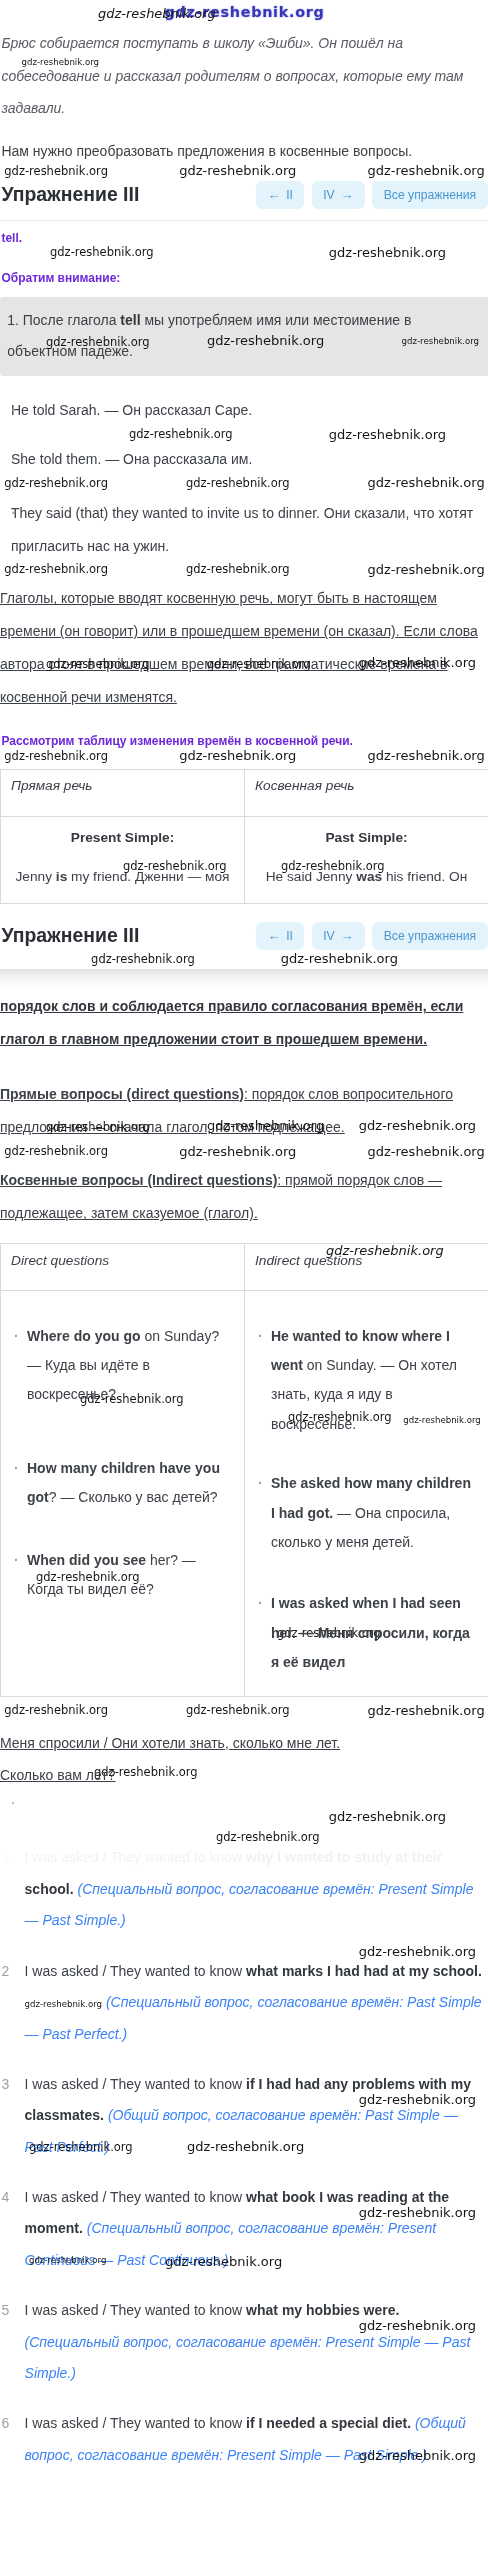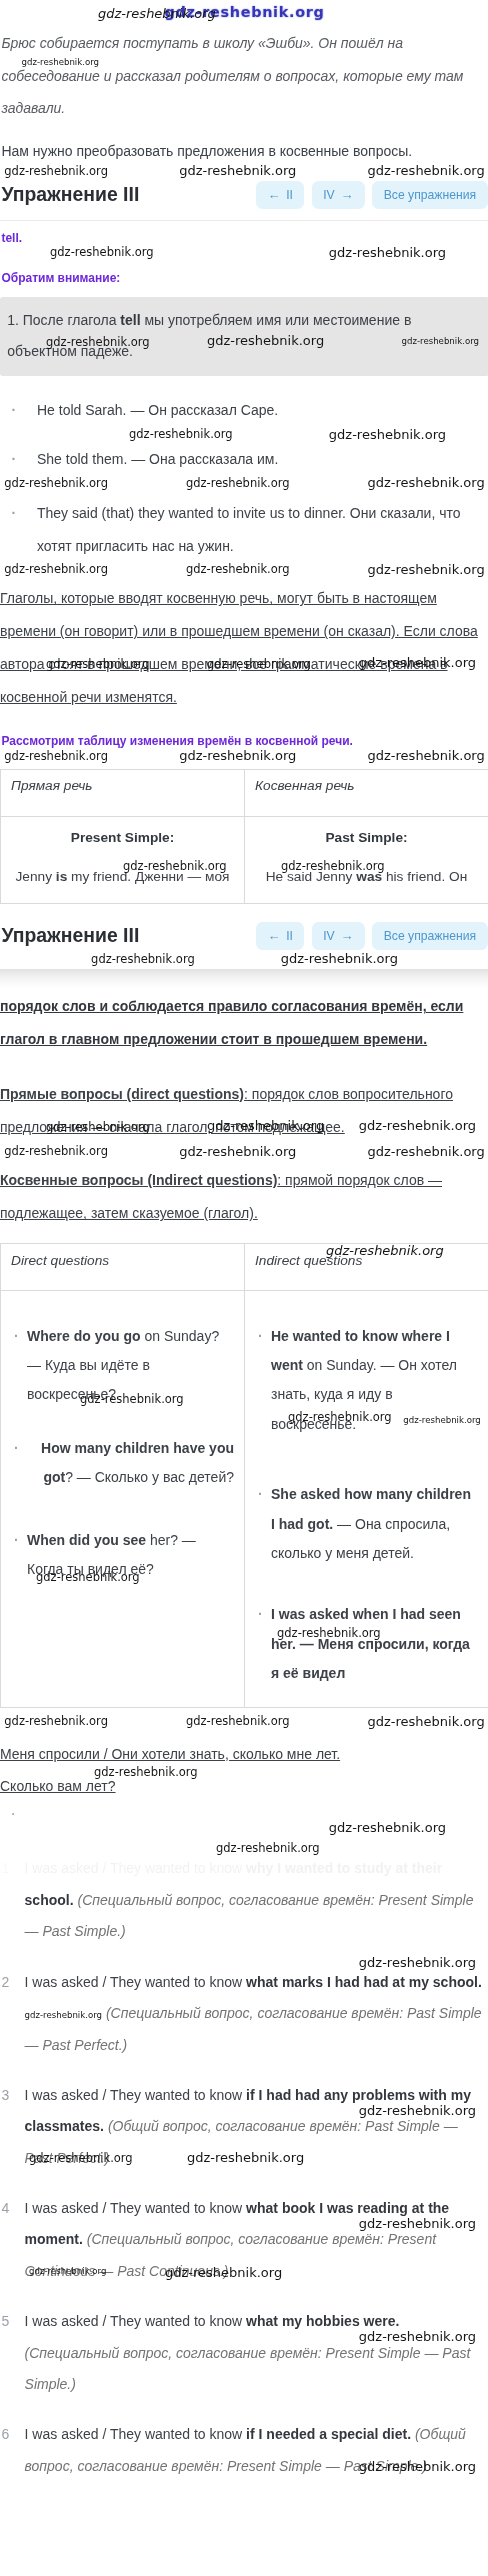--- a/index.html
+++ b/index.html
@@ -32,42 +32,42 @@
   .nav-btn .arr{font-size:13px;}
   .divider{height:0.7px;background:#e9e9ea;border:none;margin:10px 0 0 0;}
 
   .bold-line{font-weight:700;color:#6d28d9;font-size:12px;margin:11.5px 0 0 0;padding:0 1.4px;}
   .tell-frag{margin-top:10px;}
 
   .gray-block{position:relative;background:#e5e5e5;border-radius:2.9px;padding:8.6px 7.2px;margin:11.5px 0 0 0;
               font-size:14px;line-height:2.2;color:#3d4148;}
   .gray-block b{color:#33373e;}
 
-  .bullet{position:relative;padding-left:37px;margin:18.7px 0 0 0;font-size:14px;line-height:2.3;color:#3d4148;}
+  .bullet{position:relative;padding-left:11px;margin:18.7px 0 0 0;font-size:14px;line-height:2.3;color:#3d4148;}
   .bullet::before{content:"·";position:absolute;left:11.5px;top:0;color:#9aa0a8;font-weight:700;}
   .para{font-size:14px;line-height:2.35;margin:18.7px 0 0 0;padding:0 0;color:#3d4148;position:relative;text-decoration:underline;}
   .para.bold{font-weight:700;color:#33373e;}
 
   
   table{border-collapse:collapse;width:100%;margin-top:5.8px;table-layout:fixed;}
   td,th{border:0.7px solid #d9dadb;vertical-align:top;text-align:left;padding:8.6px 10px;font-size:13.7px;}
   th{font-style:italic;font-weight:400;color:#3d4148;height:29px;}
   .t1-cell{height:69px;overflow:hidden;position:relative;text-align:center;}
   .cell-title{font-weight:700;color:#33373e;margin:4.3px 0 0 0;}
   .cell-text{margin:24.4px 0 0 0;}
   .t2-cell{position:relative;padding-bottom:18.7px;}
   .t2-cell .bullet{padding-left:16px;margin-top:21.6px;line-height:2.1;}
   .t2-cell .bullet::before{left:2.9px;}
 
   
   .nlist{margin:0;padding:0;list-style:none;}
   .nlist li{position:relative;display:flex;gap:7.2px;margin-top:18.7px;font-size:14px;line-height:2.25;padding:0 1.4px;}
   .nlist .num{color:#9ba1a9;min-width:16px;text-align:left;flex:0 0 auto;}
   .nlist .content{flex:1;}
-  .nlist .note{font-style:italic;color:#737373;}
+  .nlist .note{font-style:italic;color:#3b82f6;}
   .nlist b{color:#33373e;}
   .cover{position:absolute;left:0;right:0;top:-4.3px;height:29px;background:rgba(255,255,255,0.93);pointer-events:none;}
 
   .band{height:18.7px;background:linear-gradient(180deg,#e2e2e2 0%,#f3f3f3 45%,#ffffff 100%);margin-top:16px;}
   .dot{color:#9aa0a8;font-weight:700;padding-left:11.5px;display:block;margin-top:4.3px;}
 </style>
 </head>
 <body>
 
 <div class="page">
@@ -241,36 +241,36 @@
         <span class="wm big wm-abs" style="left:81px;top:-1.4px;">gdz-reshebnik.org</span>
         <span>Indirect questions</span>
       </th>
     </tr>
     <tr>
       <td class="t2-cell">
         <p class="bullet">
           <b>Where do you go</b><span> on Sunday? — Куда вы идёте в воскресенье?</span>
         </p>
         <span class="wm wm-abs" style="left:79px;top:101px;">gdz-reshebnik.org</span>
-        <p class="bullet" style="margin-top:24px;text-align:right;">
+        <p class="bullet" style="margin-top:44px;">
           <b>How many children have you got</b><span>? — Сколько у вас детей?</span>
         </p>
         <span class="wm wm-abs" style="left:35px;top:279px;">gdz-reshebnik.org</span>
         <p class="bullet" style="margin-top:33px;">
           <b>When did you see</b><span> her? — Когда ты видел её?</span>
         </p>
         <span class="wm wm-abs" style="left:93px;top:474px;">gdz-reshebnik.org</span>
       </td>
       <td class="t2-cell">
         <p class="bullet">
           <b>He wanted to know where I went</b><span> on Sunday. — Он хотел знать, куда я иду в воскресенье.</span>
         </p>
         <span class="wm wm-abs" style="left:43px;top:119px;">gdz-reshebnik.org</span>
         <span class="wm small wm-abs" style="right:7.2px;top:124px;">gdz-reshebnik.org</span>
-        <p class="bullet" style="margin-top:41px;">
+        <p class="bullet" style="margin-top:30px;">
           <b>She asked how many children I had got.</b><span> — Она спросила, сколько у меня детей.</span>
         </p>
         <span class="wm wm-abs" style="left:32px;top:335px;">gdz-reshebnik.org</span>
         <p class="bullet" style="margin-top:32px;font-weight:bold;">
           <b>I was asked when I had seen</b><span> her. — Меня спросили, когда я её видел</span>
         </p>
       </td>
     </tr>
   </tbody>
     </table>

